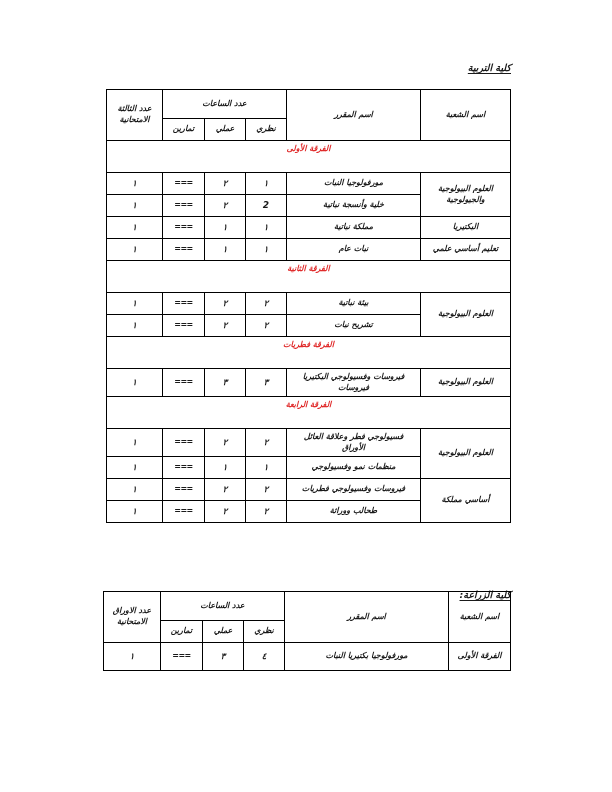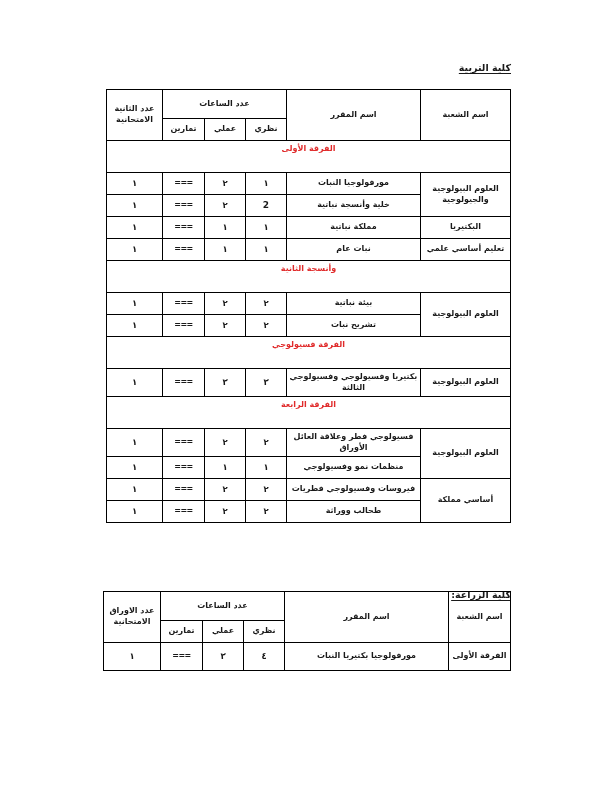--- a/index.html
+++ b/index.html
@@ -14,20 +14,21 @@
     position: relative;
     font-family: "DejaVu Sans", "Liberation Sans", sans-serif;
     color: #1a1a1a;
     overflow: hidden;
   }
   .page {
     position: absolute;
     inset: 0;
     width: 612px;
     height: 720px;
+    font-style: italic;
   }
 
   
   .doc-title {
     position: absolute;
     right: 101px;
     font-size: 9.5px;
     font-weight: bold;
     color: #1a1a1a;
     text-decoration: underline;
@@ -125,21 +126,21 @@
         <col class="c-practic">
         <col class="c-exercise">
       <col class="c-papers">
     </colgroup>
     <thead>
       <tr class="hdr-top">
         <th rowspan="2">اسم الشعبة</th>
         <th rowspan="2">اسم المقرر</th>
         <th colspan="3">عدد الساعات</th>
         <th rowspan="2">
-          <span>عدد الثانية</span><br>
+          <span>عدد الثالثة</span><br>
           <span>الامتحانية</span>
         </th>
       </tr>
       <tr class="hdr-sub">
         <th>نظري</th>
         <th>عملي</th>
         <th>تمارين</th>
       </tr>
     </thead>
     <tbody>
@@ -180,49 +181,49 @@
       <tr class="data-row">
         <td>تعليم أساسي علمي</td>
         <td>نبات عام</td>
         <td class="num">١</td>
         <td class="num">١</td>
         <td class="dash">===</td>
         <td class="num">١</td>
       </tr>
 
       <tr class="group-row">
-        <td colspan="6">وأنسجة الثانية</td>
+        <td colspan="6">الفرقة الثانية</td>
       </tr>
 
       <tr class="data-row">
         <td rowspan="2">العلوم البيولوجية</td>
         <td>بيئة نباتية</td>
         <td class="num">٢</td>
         <td class="num">٢</td>
         <td class="dash">===</td>
         <td class="num">١</td>
       </tr>
 
       <tr class="data-row">
         <td>تشريح نبات</td>
         <td class="num">٢</td>
         <td class="num">٢</td>
         <td class="dash">===</td>
         <td class="num">١</td>
       </tr>
 
       <tr class="group-row">
-        <td colspan="6">الفرقة فسيولوجي</td>
+        <td colspan="6">الفرقة فطريات</td>
       </tr>
 
       <tr class="data-row tall">
         <td>العلوم البيولوجية</td>
         <td>
-          <span>بكتيريا وفسيولوجي وفسيولوجي</span><br>
-          <span>الثالثة</span>
+          <span>فيروسات وفسيولوجي البكتيريا</span><br>
+          <span>فيروسات</span>
         </td>
         <td class="num">٣</td>
         <td class="num">٣</td>
         <td class="dash">===</td>
         <td class="num">١</td>
       </tr>
 
       <tr class="group-row">
         <td colspan="6">الفرقة الرابعة</td>
       </tr>

